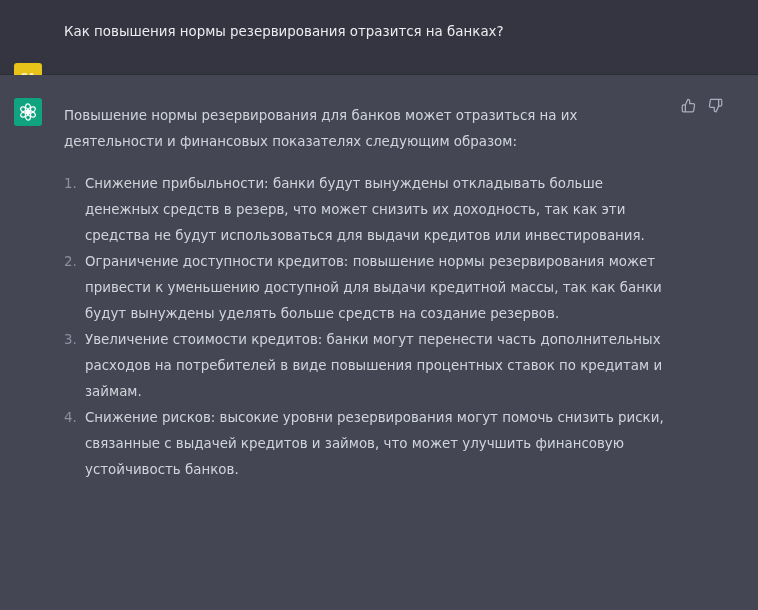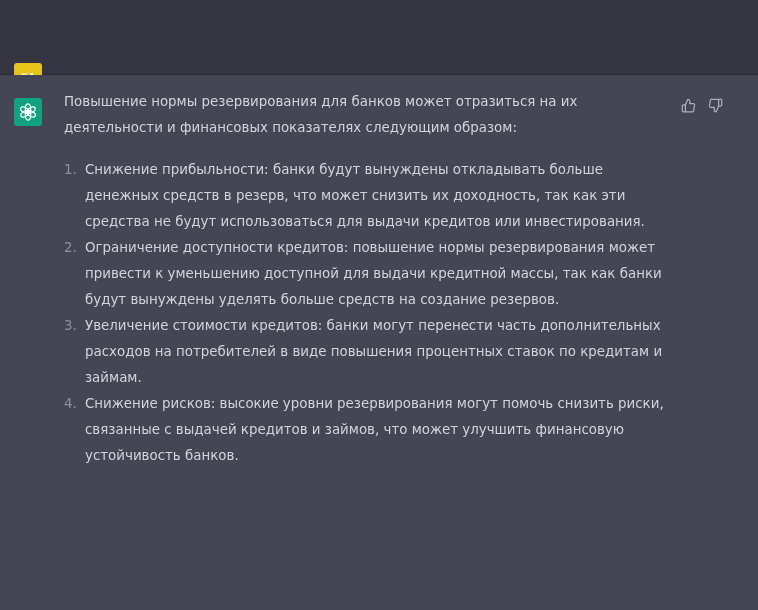--- a/index.html
+++ b/index.html
@@ -52,21 +52,21 @@
       position: absolute;
       left: 64px;
       top: 22px;
       font-size: 13.4px;
       line-height: 20px;
       color: #ececf1;
     }
     .answer {
       position: absolute;
       left: 64px;
-      top: 14px;
+      top: 28px;
       width: 612px;
       font-size: 13.4px;
       line-height: 26px;
       color: #d1d5db;
     }
     .answer p { margin: 0; }
     .answer .intro { margin-bottom: 16px; }
     .answer ol {
       list-style: none;
       margin: 0 0 16px 0;
@@ -98,20 +98,21 @@
       cursor: pointer;
     }
   </style>
 </head>
 <body>
 
 <div class="user-row">
   <div class="avatar avatar-user">
     <span>CA</span>
   </div>
+  <div class="user-text">Как повышения нормы резервирования отразится на банках?</div>
 </div>
 
 <div class="assistant-row">
   <div class="avatar avatar-bot">
     <svg width="20" height="20" viewBox="0 0 24 24" fill="none" stroke="#ffffff" stroke-width="1.5" stroke-linejoin="round">
       <g transform="translate(12 12)">
         <ellipse cx="0" cy="-4.2" rx="3.2" ry="5.6" transform="rotate(0)"></ellipse>
         <ellipse cx="0" cy="-4.2" rx="3.2" ry="5.6" transform="rotate(60)"></ellipse>
         <ellipse cx="0" cy="-4.2" rx="3.2" ry="5.6" transform="rotate(120)"></ellipse>
         <ellipse cx="0" cy="-4.2" rx="3.2" ry="5.6" transform="rotate(180)"></ellipse>

